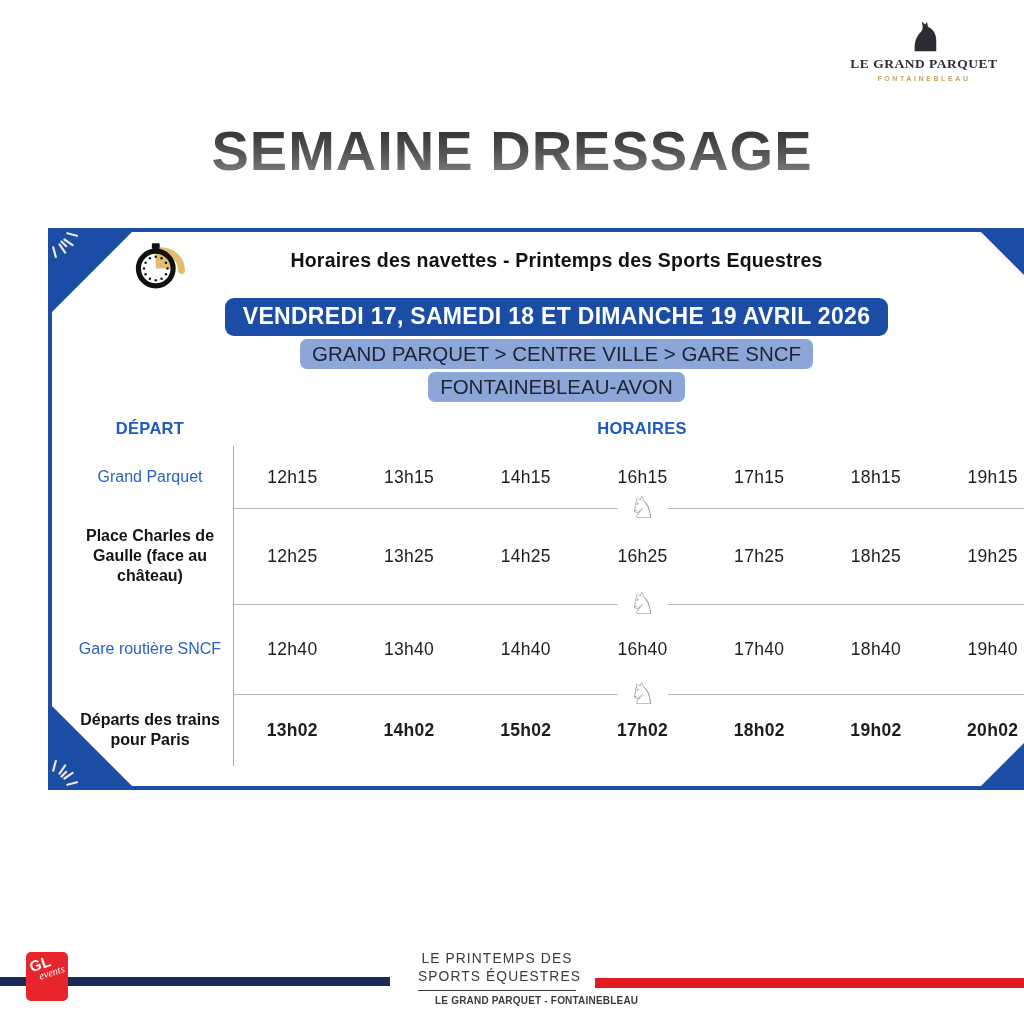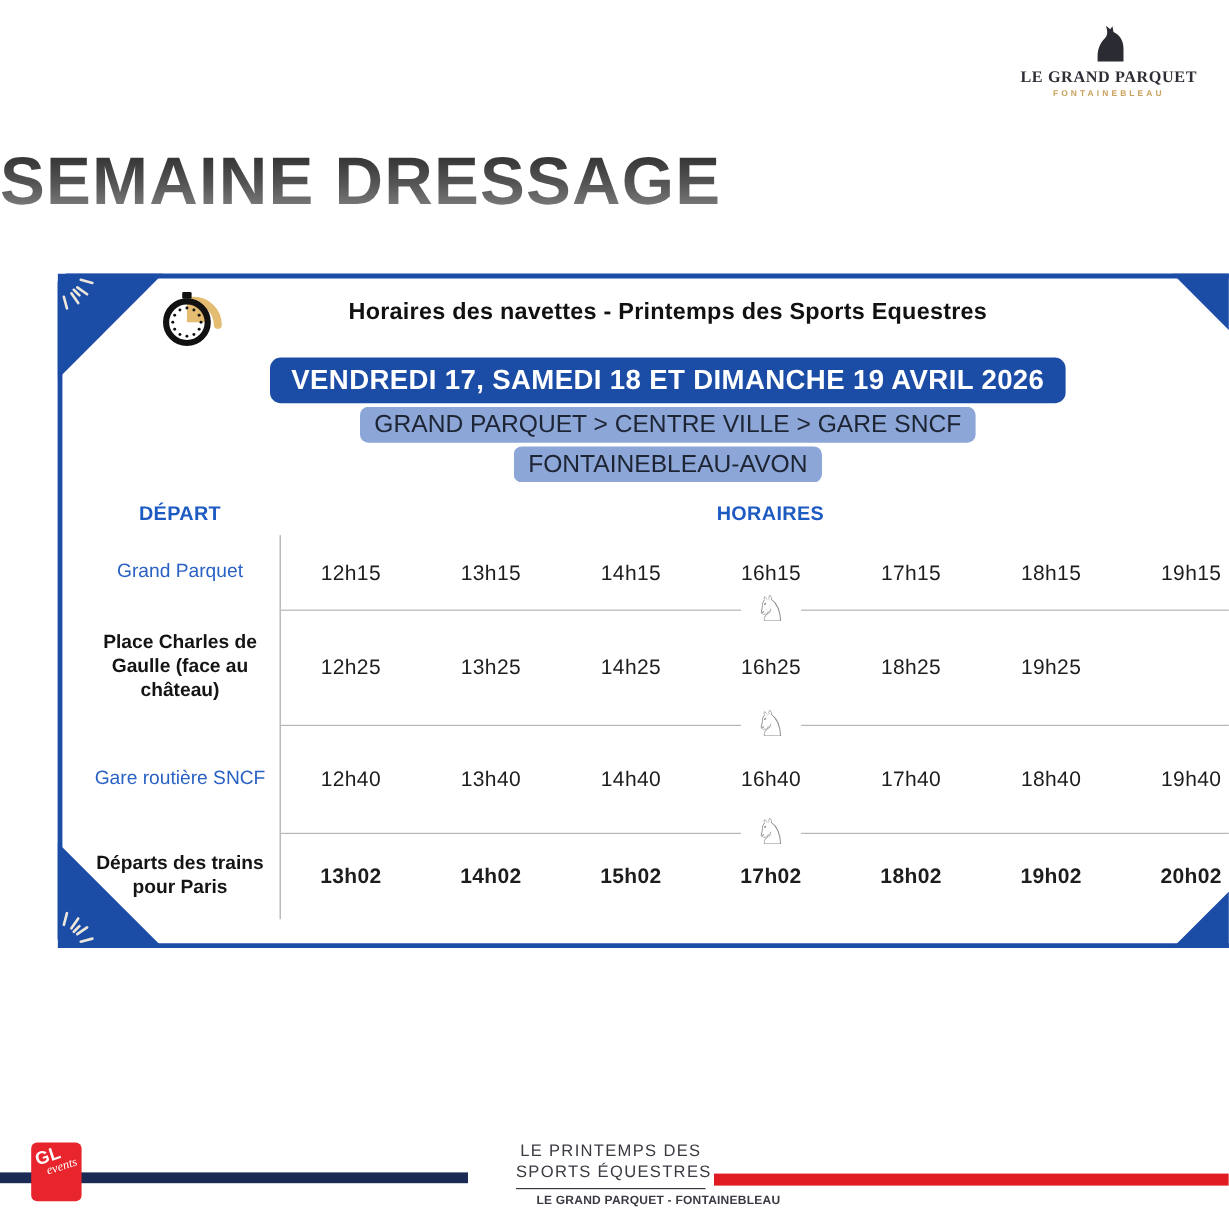--- a/index.html
+++ b/index.html
@@ -5,21 +5,21 @@
   * { margin:0; padding:0; box-sizing:border-box; }
   html,body { width:1024px; height:1024px; background:#fff; font-family:"Liberation Sans", sans-serif; position:relative; overflow:hidden; }
 
   
   .brand-top { position:absolute; top:18px; right:20px; width:160px; text-align:center; }
   .brand-top .horse-head { display:block; margin:0 auto 2px; }
   .brand-name { font-family:"Liberation Serif", serif; font-weight:bold; font-size:13.5px; letter-spacing:0.5px; color:#2e2e36; white-space:nowrap; }
   .brand-sub { font-size:7px; font-weight:bold; letter-spacing:2.6px; color:var(--gold,#c9a15b); margin-top:3px; }
 
   
-  .main-title { position:absolute; top:118px; left:0; width:100%; 
+  .main-title { position:absolute; top:118px; left:0; width:100%; text-align:center;
     font-size:56px; font-weight:800; letter-spacing:1px;
     background:linear-gradient(180deg,#2c2c2c 10%,#565656 55%,#8f8f8f 100%);
     -webkit-background-clip:text; background-clip:text; color:transparent; }
 
   
   .card { position:absolute; left:48px; top:228px; width:1017px; height:562px; background:#fff;
     border:4px solid var(--primary-blue,#1c4da6); border-radius:8px; }
   .corner { position:absolute; width:88px; height:88px; }
   .corner.tl { top:-4px; left:-4px; }
   .corner.tr { top:-4px; right:-4px; transform:rotate(90deg); }
@@ -59,21 +59,21 @@
     font-size:30px; line-height:1; color:#8d8d8d; background:#fff; padding:2px 12px; }
 
   
   .navy-bar { position:absolute; left:0; top:977px; width:390px; height:9px; background:var(--footer-navy,#1b2a55); }
   .red-bar  { position:absolute; left:595px; top:978px; width:429px; height:10px; background:var(--footer-red,#e01b22); }
   .gl-logo { position:absolute; left:26px; top:952px; width:42px; height:49px; background:var(--gl-red,#e8252c);
     border-radius:5px; z-index:2; overflow:hidden; }
   .gl-inner { transform:rotate(-18deg) translate(4px,2px); color:#fff; line-height:1; }
   .gl-top { font-size:15px; font-weight:800; letter-spacing:0.5px; }
   .gl-bottom { font-family:"Liberation Serif", serif; font-style:italic; font-size:10.5px; margin-left:6px; }
-  .footer-brand { position:absolute; left:430px; top:950px; width:158px; text-align:center; color:#3a3a42; }
+  .footer-brand { position:absolute; left:418px; top:950px; width:158px; text-align:center; color:#3a3a42; }
   .fb-line { font-size:13.8px; letter-spacing:1.1px; line-height:1.3; white-space:nowrap; }
   .fb-rule { border-bottom:1.6px solid #3a3a42; margin:4px 0 4px; }
   .fb-sub { font-size:10px; font-weight:bold; letter-spacing:0.2px; white-space:nowrap;padding-left:17px; }
 </style>
 </head>
 <body>
 
 <div class="brand-top">
   <svg class="horse-head" width="34" height="36" viewBox="0 0 40 40">
     <path d="M9,38 L9,33 C9,25 12,19.5 16,15.5 C17.8,13.8 18.6,11.4 18.4,8.4 L17.4,3 L21.4,6.4 L23.6,3.4 L24.6,9 C31,11.6 34.4,17.8 34.4,25 L34.4,38 Z" fill="#2b2b33"></path>
@@ -178,20 +178,21 @@
     </div>
 
     <div class="t-row r2 divided">
       <div class="t-label lbl-black">Place Charles de Gaulle (face au château)</div>
       <div class="t-times">
         <span class="horse">♘</span>
         <div class="t-cell">12h25</div>
         <div class="t-cell">13h25</div>
         <div class="t-cell">14h25</div>
         <div class="t-cell">16h25</div>
+        <div class="t-cell">17h25</div>
         <div class="t-cell">18h25</div>
         <div class="t-cell">19h25</div>
       </div>
     </div>
 
     <div class="t-row r3 divided">
       <div class="t-label lbl-blue">Gare routière SNCF</div>
       <div class="t-times">
         <span class="horse">♘</span>
         <div class="t-cell">12h40</div>

